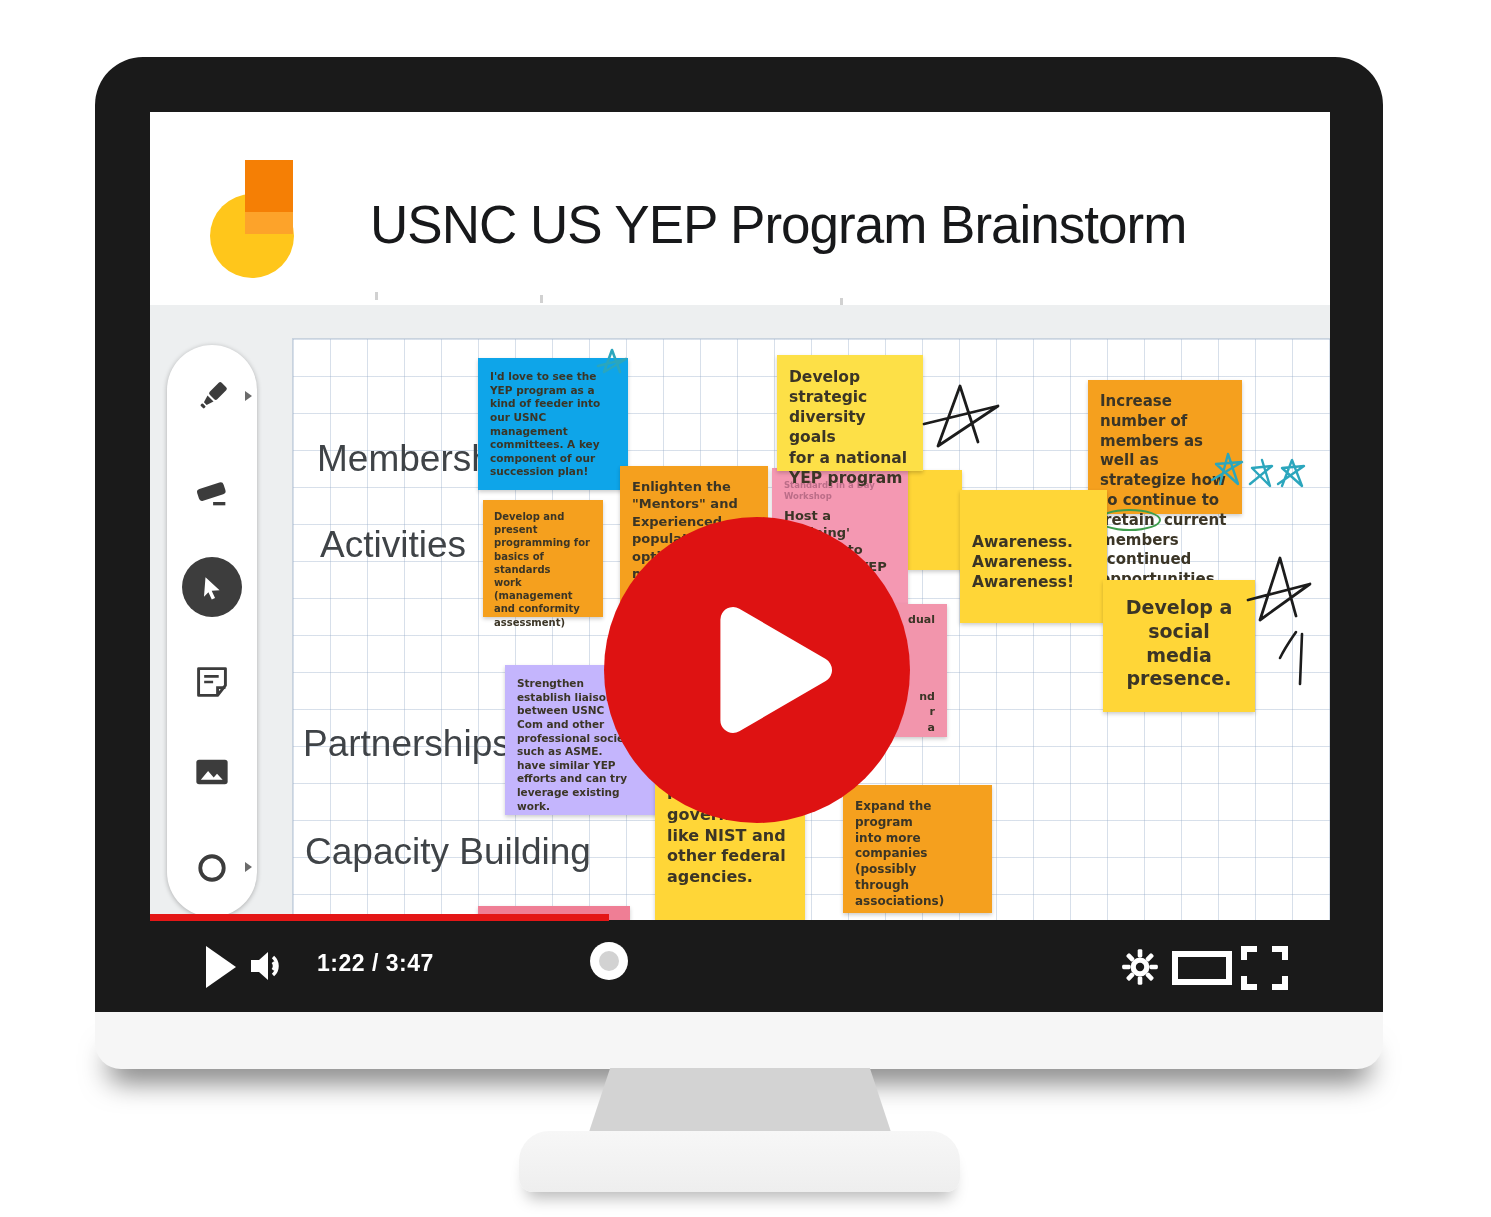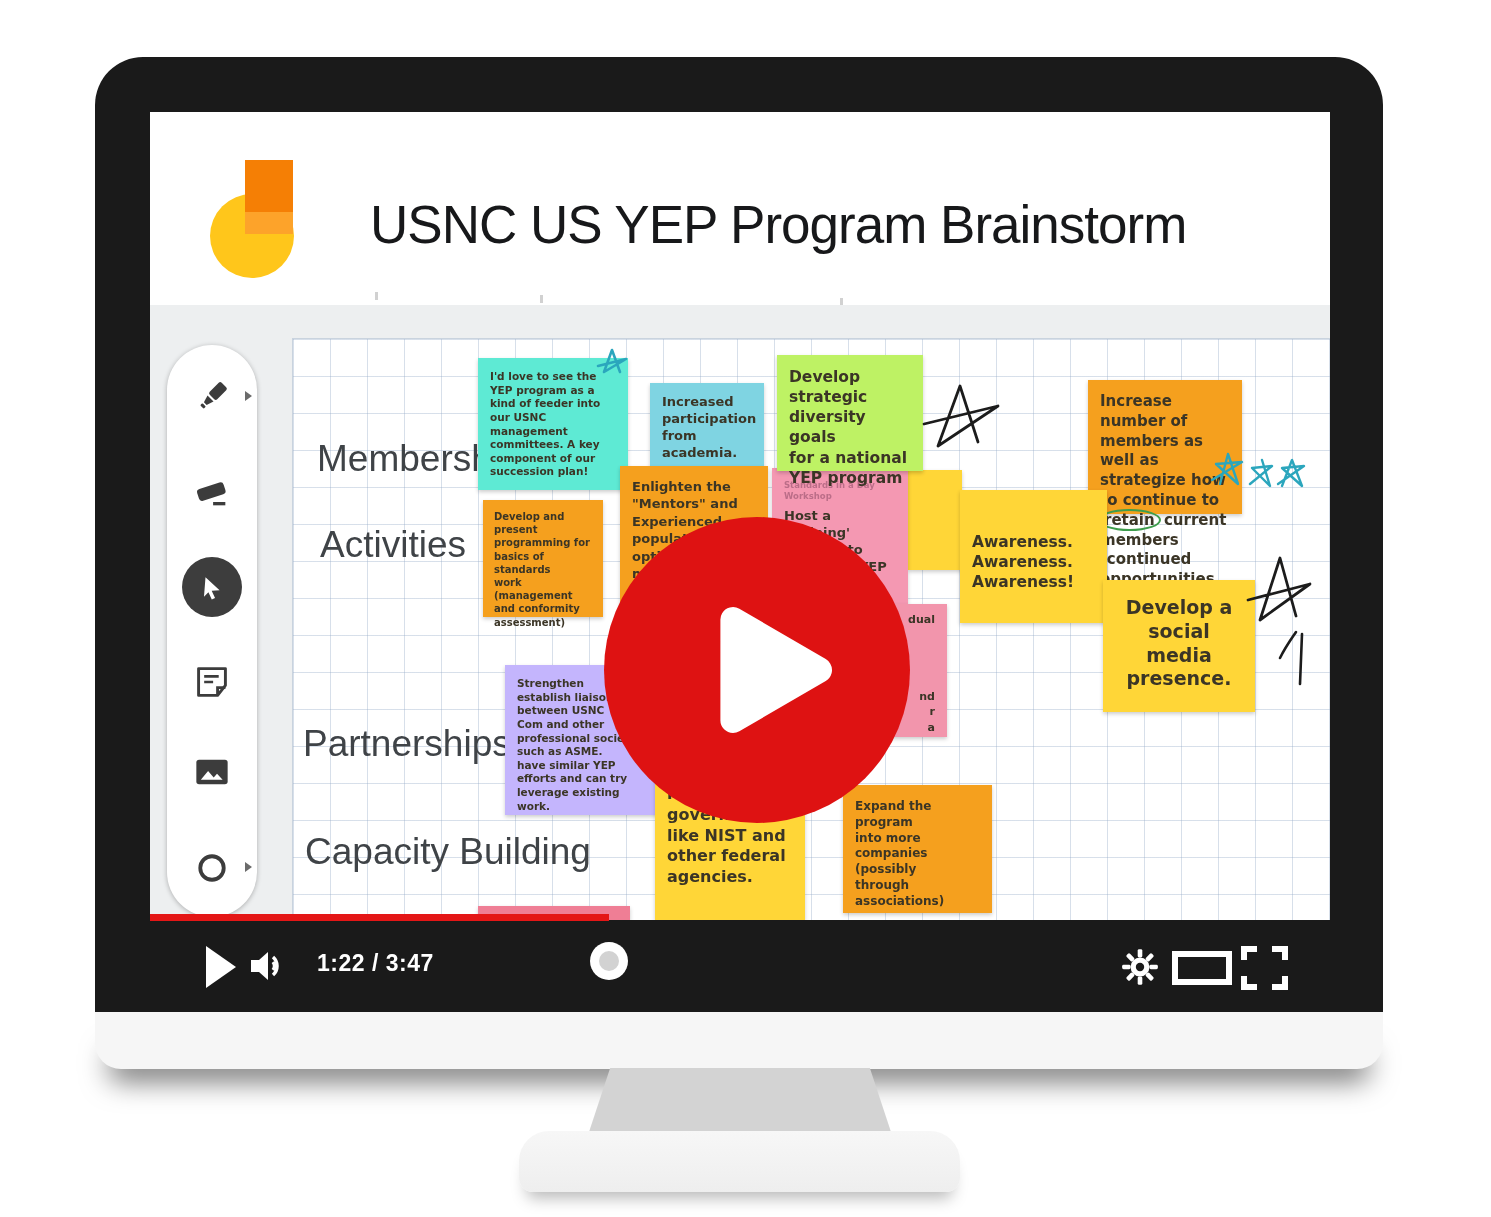--- a/index.html
+++ b/index.html
@@ -149,35 +149,31 @@
             </svg>
         </div>
         <div class="tool" style="top:491px;">
           <svg width="38" height="38" viewBox="0 0 34 34">
               <circle cx="17" cy="17" r="10.5" fill="none" stroke="#3c3c3c" stroke-width="3.4"></circle>
             </svg>
         </div>
         <div class="mini-arrow" style="left:78px; top:517px;"></div>
       </div>
 
-      <div class="note pre n-feeder" style="left:328px; top:246px; width:150px; height:132px; background:#5eead4;">I'd love to see the
+      <div class="note pre n-feeder" style="left:328px; top:246px; width:150px; height:132px; background:#0ea5e9;">I'd love to see the
 YEP program as a
 kind of feeder into
 our USNC
 management
 committees. A key
 component of our
 succession plan!</div>
 
-      <div class="note pre n-academia" style="left:500px; top:271px; width:114px; height:90px; background:#7FD4E2; padding:10px 12px;">Increased
-participation
-from
-academia.</div>
-
-      <div class="note pre n-diversity" style="left:627px; top:243px; width:146px; height:116px; background:#bef264;">Develop
+
+      <div class="note pre n-diversity" style="left:627px; top:243px; width:146px; height:116px; background:#fde047;">Develop
 strategic
 diversity goals
 for a national
 YEP program</div>
 
       <div class="note n-retain" style="left:938px; top:240px; width:154px; height:134px; background:#F5A01E;"><span>Increase number of members as well as strategize how to continue to </span><span class="circled">retain</span><span> current members (continued opportunities for growth etc)</span></div>
 
       <div class="note" style="left:758px; top:358px; width:54px; height:100px; background:#FFD637; z-index:8;"></div>
 
       <div class="note" style="left:622px; top:356px; width:136px; height:166px; background:#F498B2; z-index:9;">

